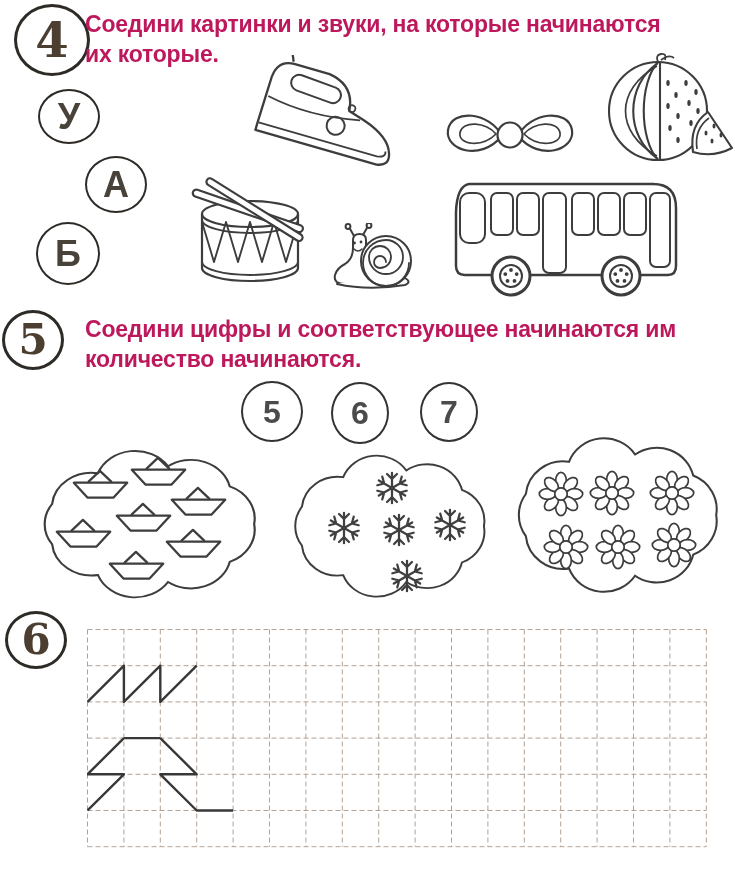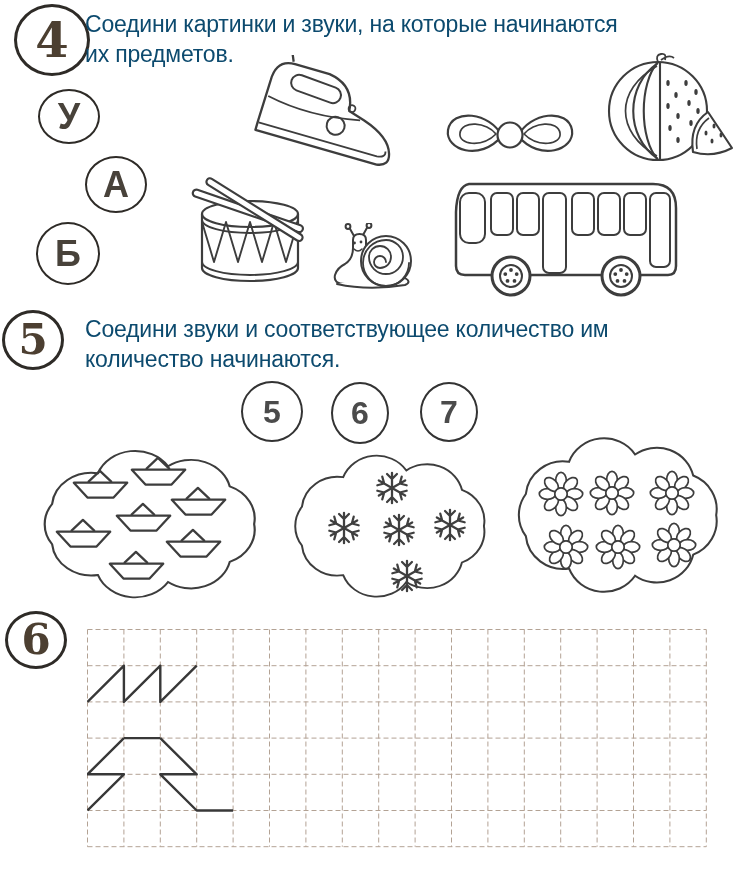--- a/index.html
+++ b/index.html
@@ -15,22 +15,22 @@
   .tasknum{
     font-family:"DejaVu Serif",serif;font-weight:bold;color:#4c3f31;line-height:1;
   }
   .letter-circle{border-width:2.5px;}
   .letter{
     font-weight:bold;font-size:36px;color:#48423a;line-height:1;
   }
   .digit-circle{border-width:2px;border-color:#333;}
   .digit{font-weight:bold;font-size:32px;color:#4b4b4b;line-height:1;}
   .instr{
-    position:absolute;left:85px;font-weight:normal;font-size:23px;line-height:29.5px;
-    color:#0c4a6e;letter-spacing:-0.2px;white-space:nowrap;
+    position:absolute;left:85px;font-weight:bold;font-size:23px;line-height:29.5px;
+    color:#be185d;letter-spacing:-0.2px;white-space:nowrap;
   }
   svg{display:block;}
 </style>
 </head>
 <body>
 
 <div class="page">
 
   <svg width="0" height="0" style="position:absolute" aria-hidden="true">
     <defs>
@@ -68,21 +68,21 @@
         </g>
       </symbol>
     </defs>
   </svg>
 
   <div class="circle" style="left:14px;top:4px;width:76px;height:72px">
     <span class="tasknum" style="font-size:48px">4</span>
   </div>
   <div class="instr" style="top:10px">
     <div>Соедини картинки и звуки, на которые начинаются</div>
-    <div>их предметов.</div>
+    <div>их которые.</div>
   </div>
 
   <div class="circle letter-circle" style="left:38px;top:89px;width:62px;height:55px">
     <span class="letter">У</span>
   </div>
   <div class="circle letter-circle" style="left:85px;top:156px;width:62px;height:57px">
     <span class="letter">А</span>
   </div>
   <div class="circle letter-circle" style="left:36px;top:222px;width:64px;height:63px">
     <span class="letter">Б</span>
@@ -207,21 +207,21 @@
           <circle cx="168.3" cy="98.1" r="1.9"></circle>
         </g>
       </g>
     </g>
   </svg>
 
   <div class="circle" style="left:2px;top:310px;width:62px;height:60px">
     <span class="tasknum" style="font-size:42px">5</span>
   </div>
   <div class="instr" style="top:315px">
-    <div>Соедини звуки и соответствующее количество им</div>
+    <div>Соедини цифры и соответствующее начинаются им</div>
     <div>количество начинаются.</div>
   </div>
 
   <div class="circle digit-circle" style="left:241px;top:381px;width:62px;height:61px">
     <span class="digit">5</span>
   </div>
   <div class="circle digit-circle" style="left:331px;top:382px;width:58px;height:62px">
     <span class="digit">6</span>
   </div>
   <div class="circle digit-circle" style="left:420px;top:382px;width:58px;height:60px">

